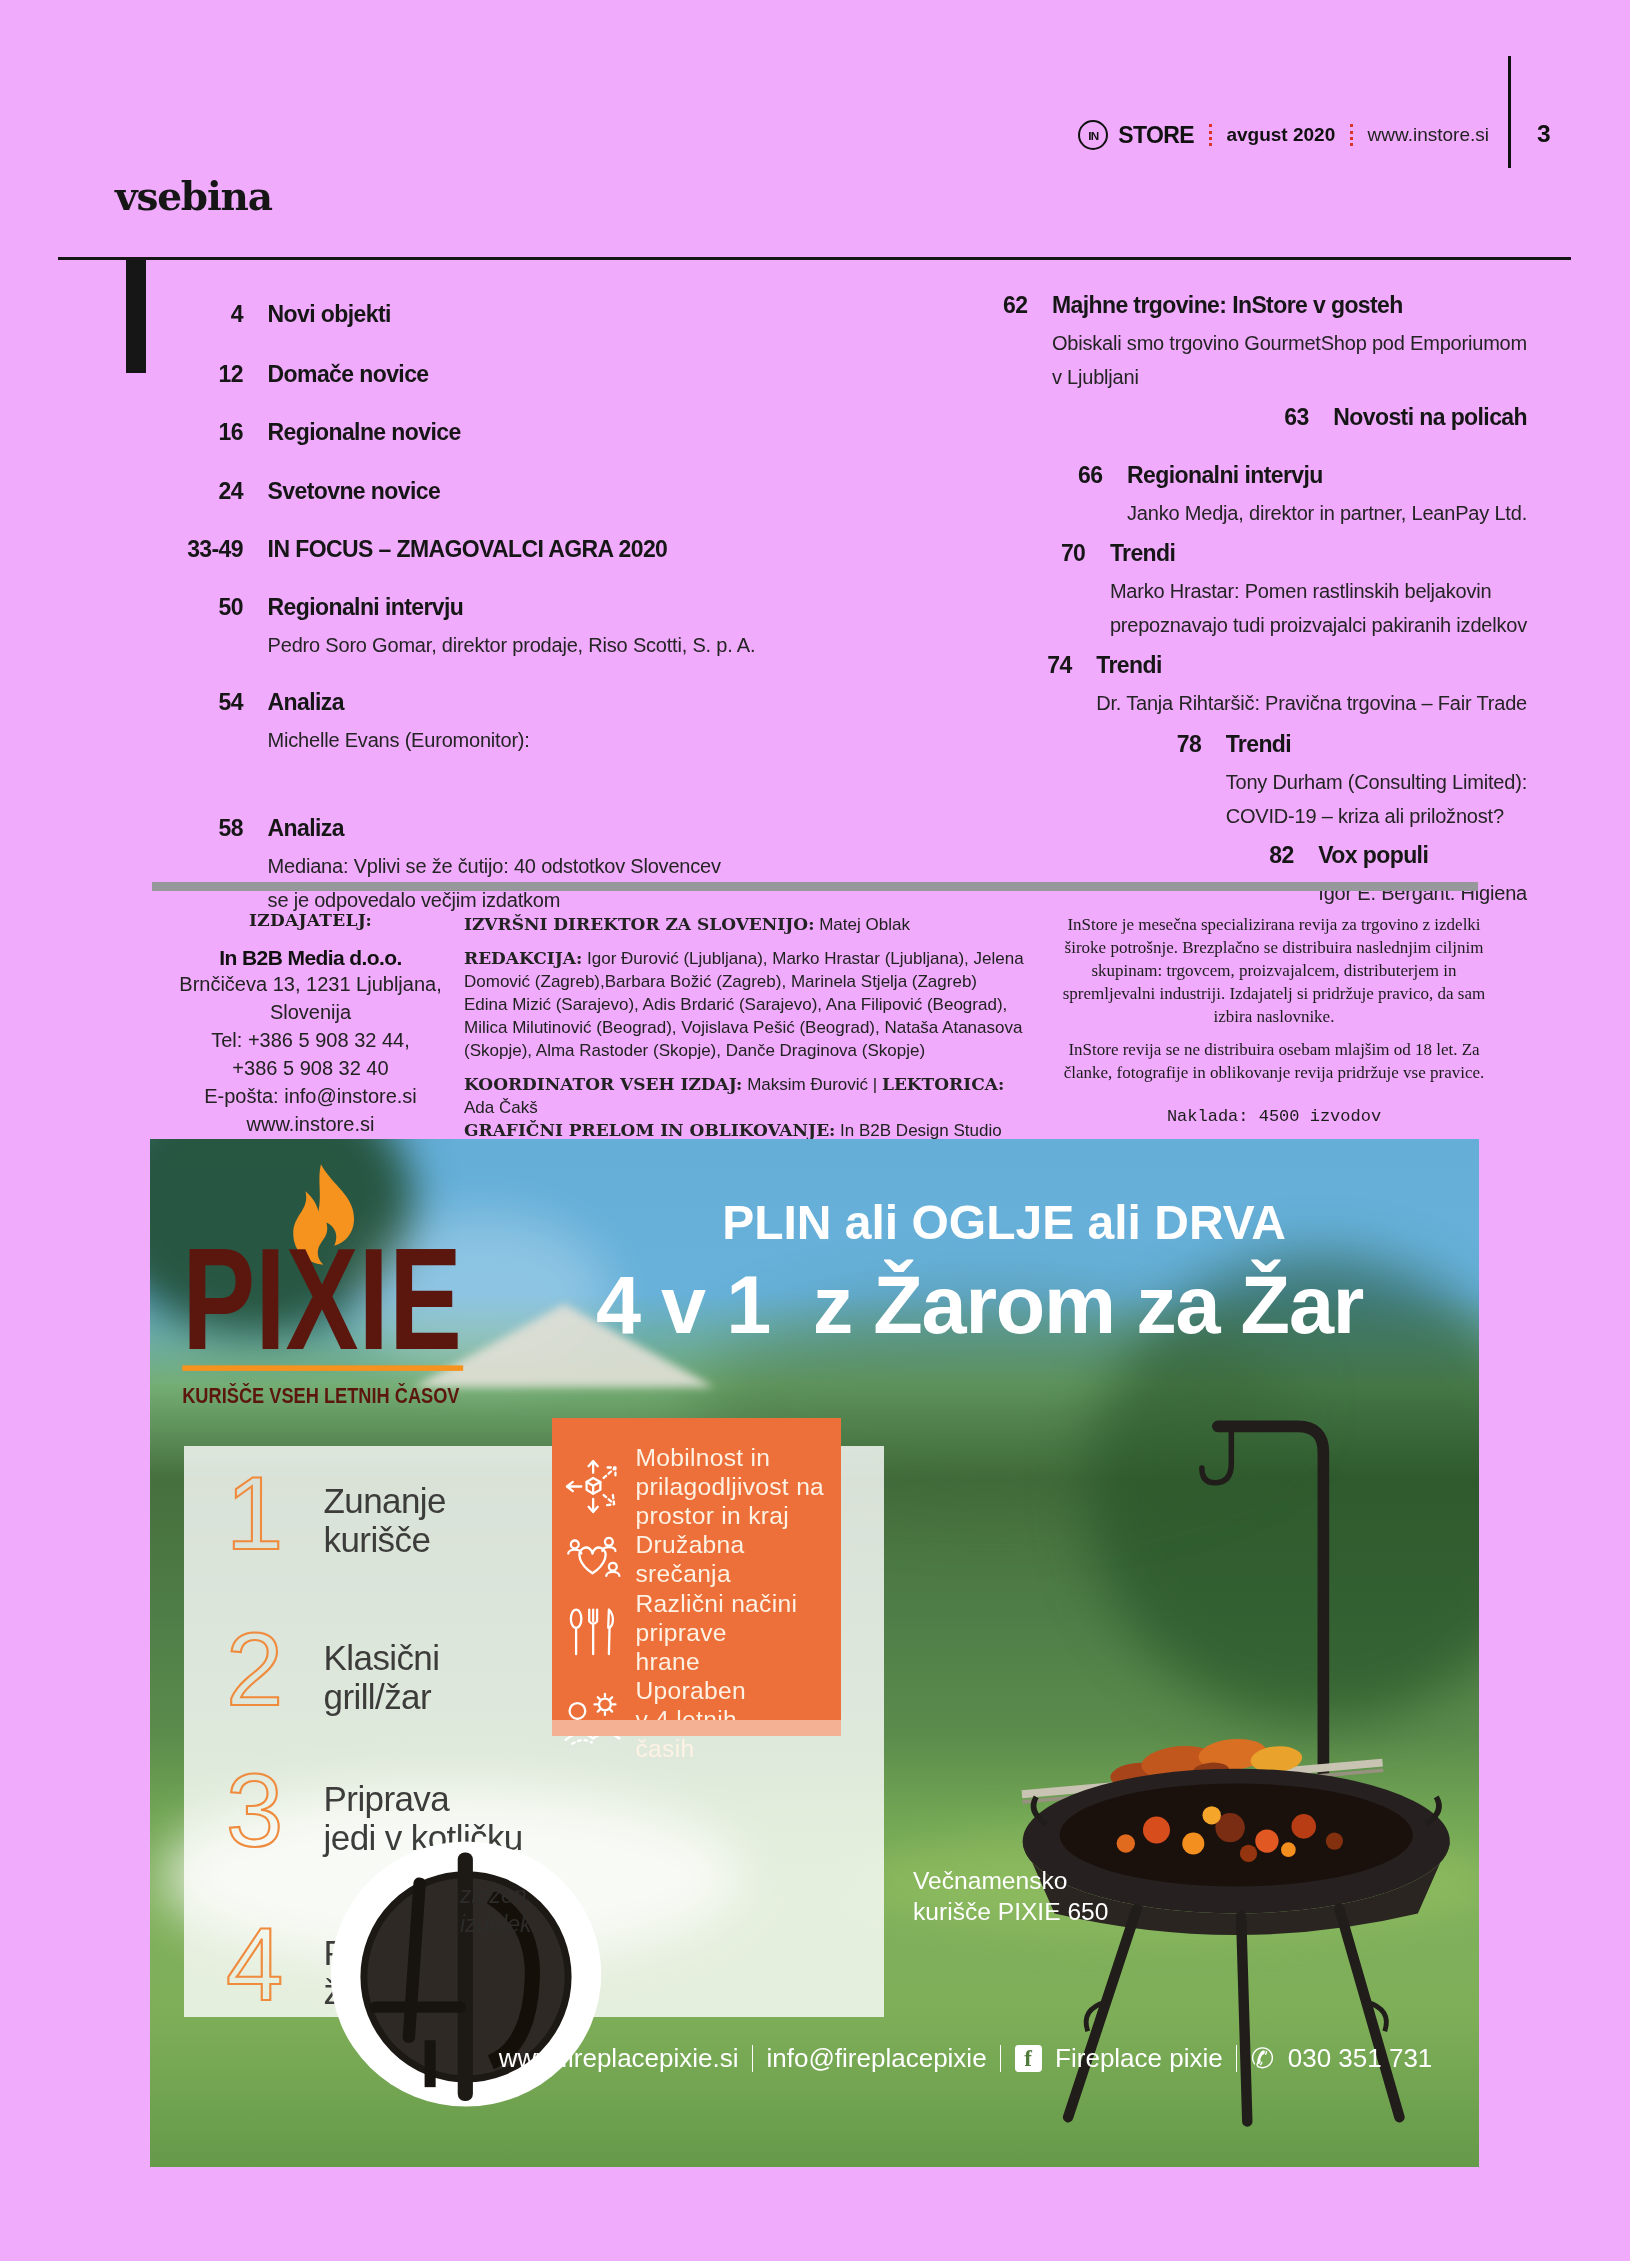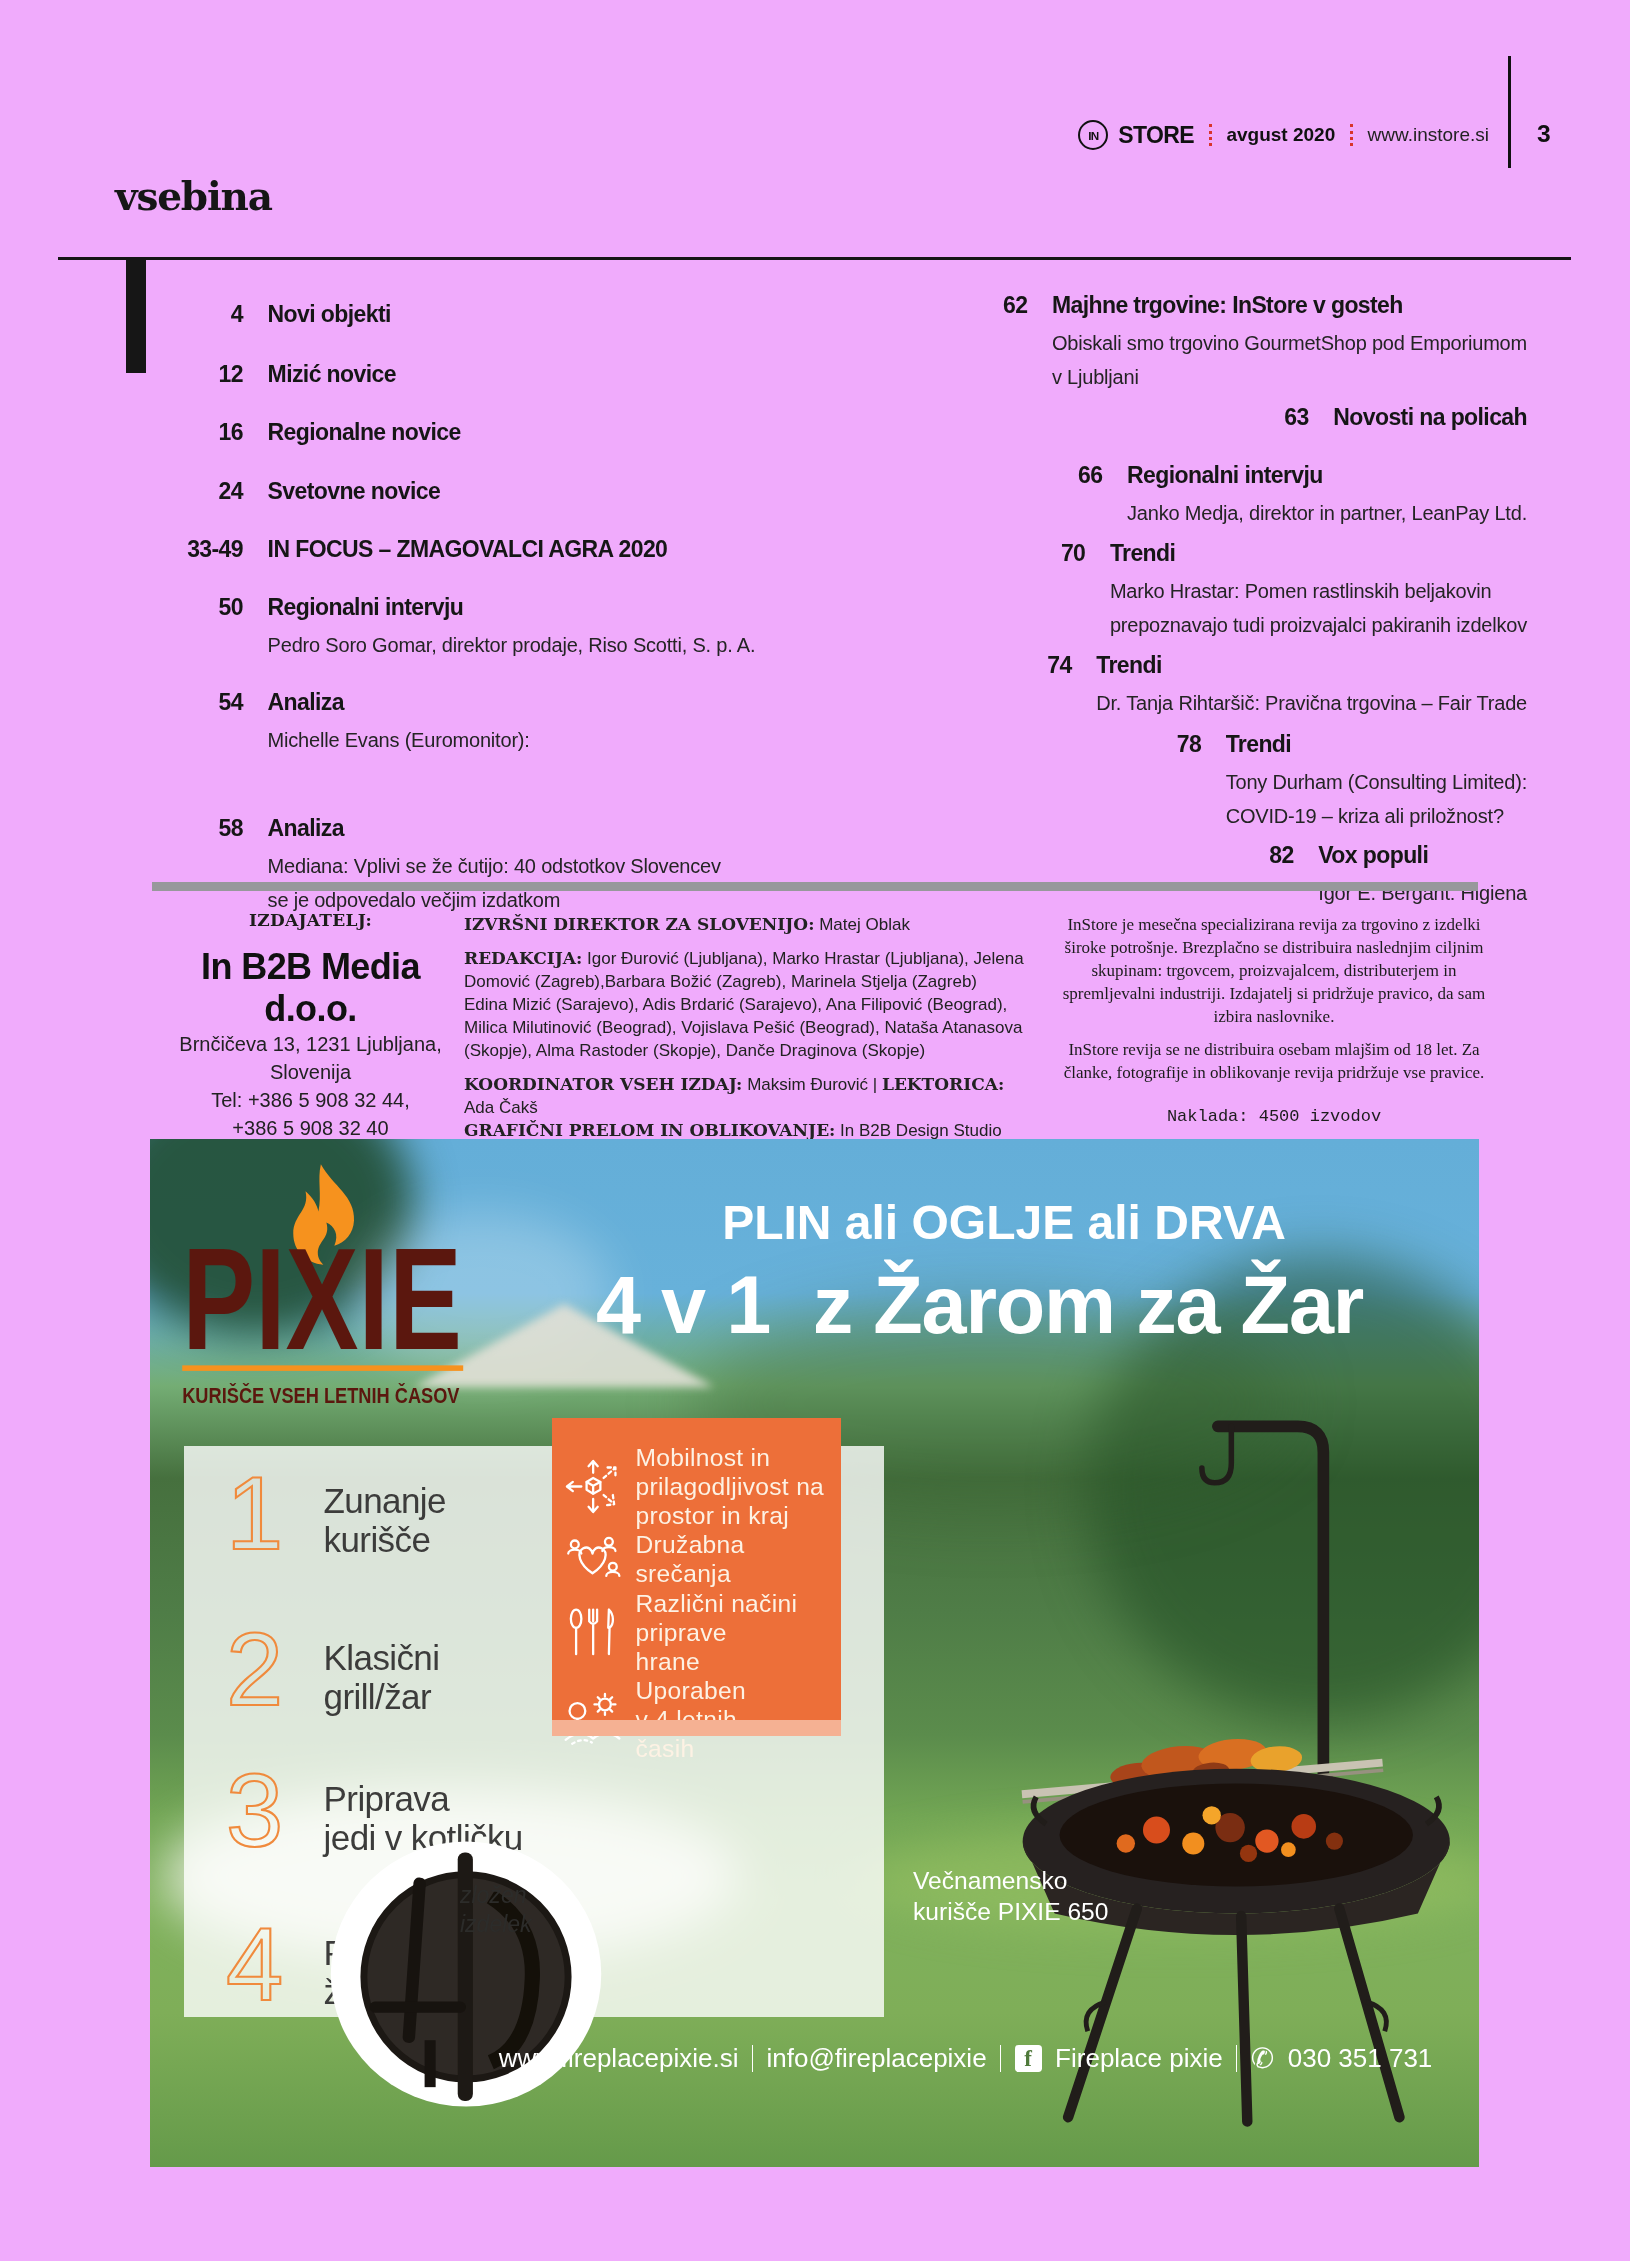--- a/index.html
+++ b/index.html
@@ -38,21 +38,21 @@
   .toc-entry .subs{margin-top:7.4px;}
   .toc-entry .sub{font-size:20px;letter-spacing:-0.2px;color:#242424;line-height:34px;white-space:nowrap;}
 
   
   .graybar{position:absolute;left:152px;top:882px;width:1326px;height:8.6px;background:#97989b;}
 
   
   .lbl{font-family:"DejaVu Serif",serif;font-weight:bold;}
   .imp-left{position:absolute;left:166px;top:910px;width:289px;text-align:center;}
   .imp-left .plabel{font-size:17px;letter-spacing:0.3px;}
-  .imp-left .pname{font-size:36px;font-weight:bold;letter-spacing:-0.6px;margin-top:16px;color:#111;}
+  .imp-left .pname{font-size:21px;font-weight:bold;letter-spacing:-0.6px;margin-top:16px;color:#111;}
   .imp-left .pline{font-size:20px;line-height:28px;color:#222;}
   .imp-left .pline:first-of-type{margin-top:2.5px;}
   .imp-mid{position:absolute;left:464px;top:913px;width:560px;font-size:17px;line-height:23px;color:#222;}
   .imp-mid p{margin:0 0 11px 0;}
   .imp-mid p.tight{margin:0;}
   .imp-right{position:absolute;left:1062px;top:913px;width:424px;text-align:center;
              font-family:"Liberation Serif",serif;font-size:17px;line-height:23px;color:#1c1c1c;}
   .imp-right p{margin:0;}
   .imp-right .p2{margin-top:9.8px;}
   .imp-right .circ{margin-top:21px;font-family:Liberation Mono, monospace;font-size:17px;}
@@ -132,21 +132,21 @@
 
   <div class="toc-entry left" style="top:301px">
     <div class="num">4</div>
     <div class="body">
         <div class="ttl">Novi objekti</div>
       </div>
   </div>
   <div class="toc-entry left" style="top:361px">
     <div class="num">12</div>
     <div class="body">
-        <div class="ttl">Mizić novice</div>
+        <div class="ttl">Domače novice</div>
       </div>
   </div>
   <div class="toc-entry left" style="top:419px">
     <div class="num">16</div>
     <div class="body">
         <div class="ttl">Regionalne novice</div>
       </div>
   </div>
   <div class="toc-entry left" style="top:478px">
     <div class="num">24</div>

